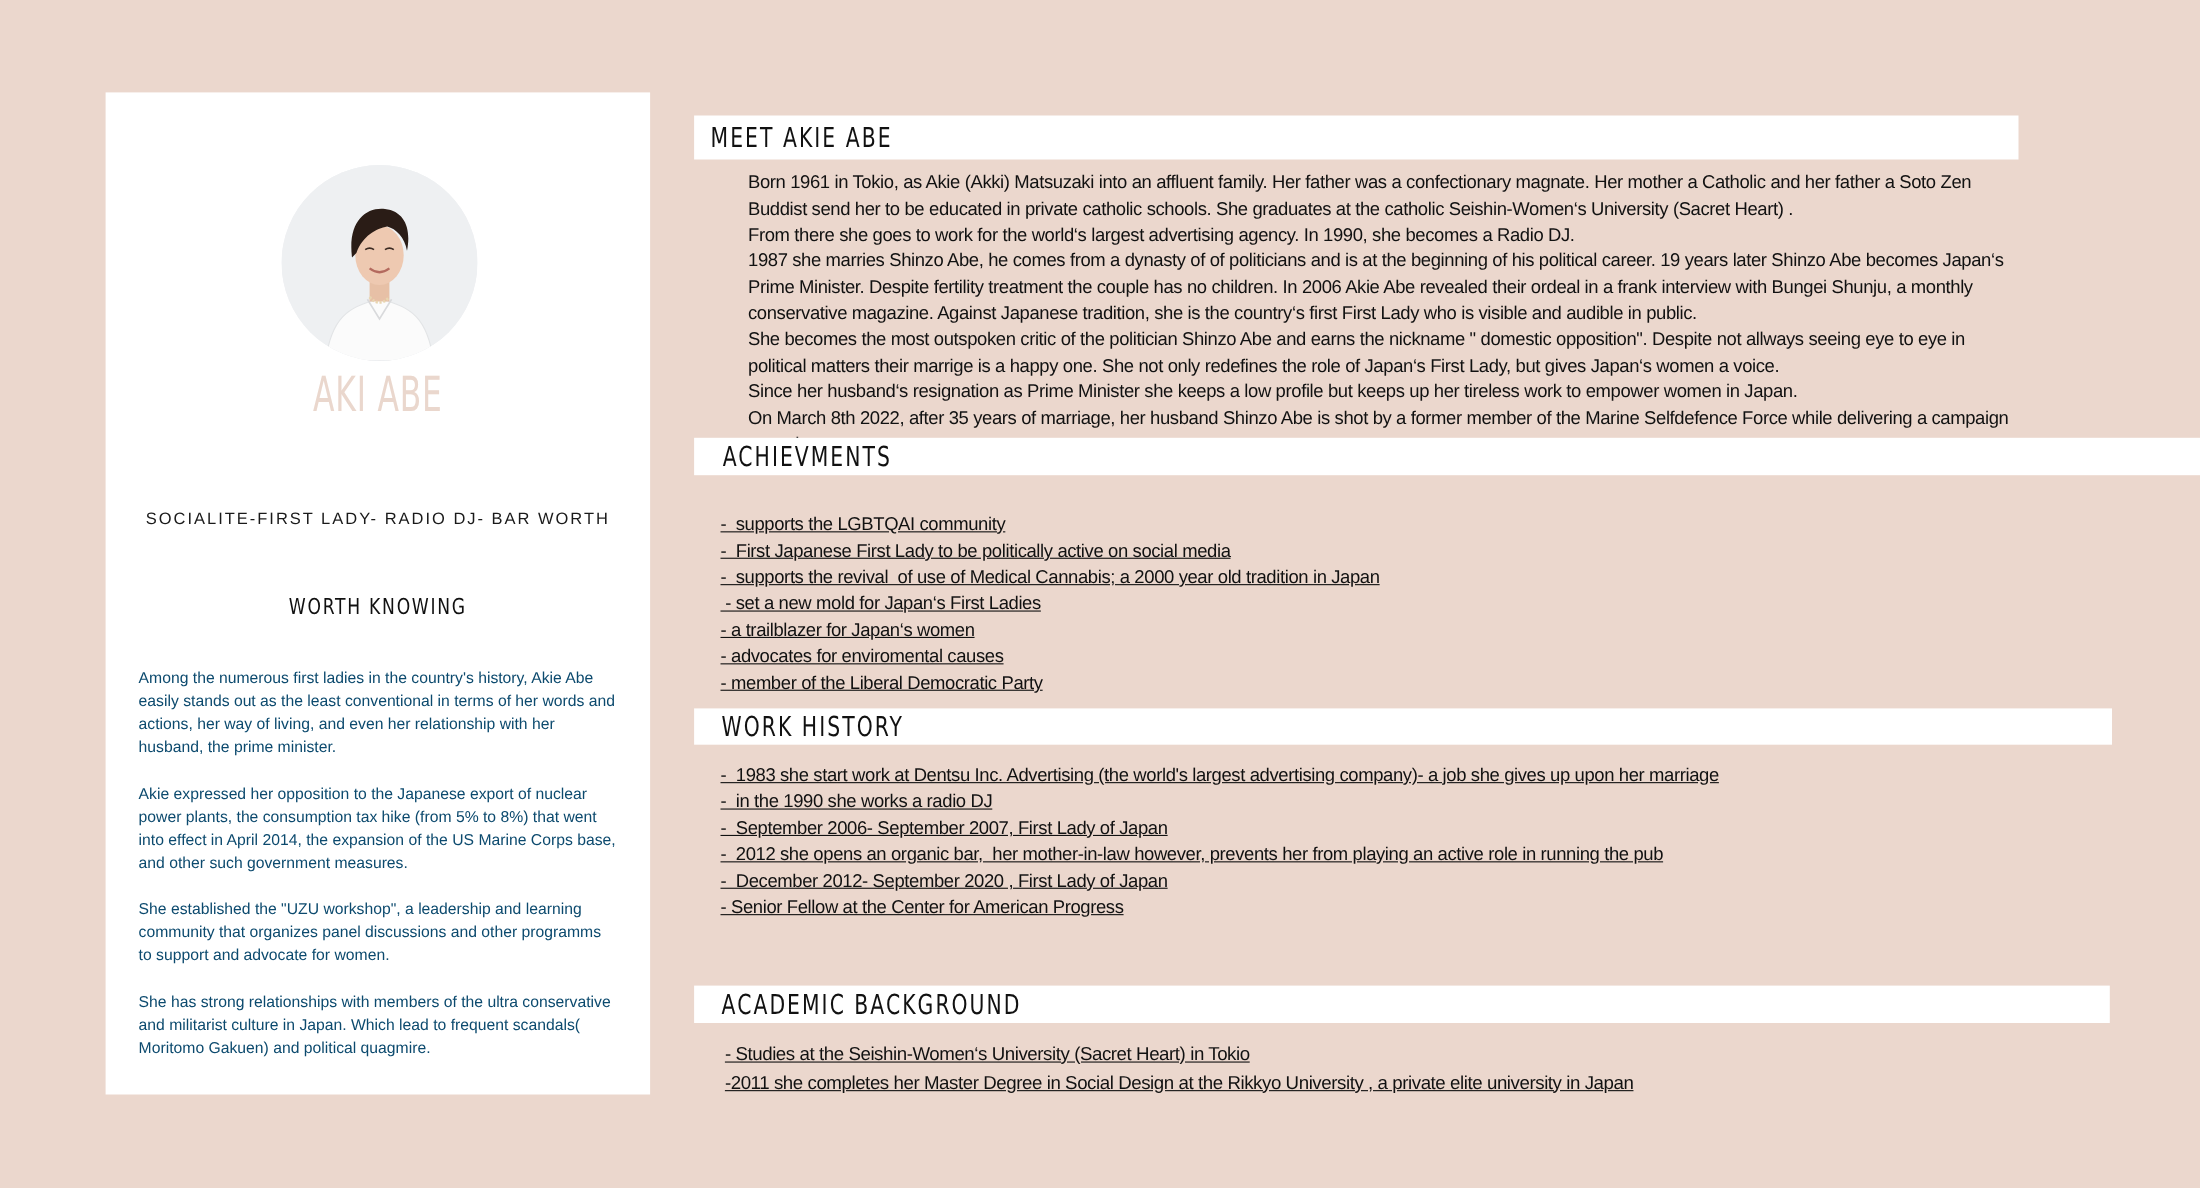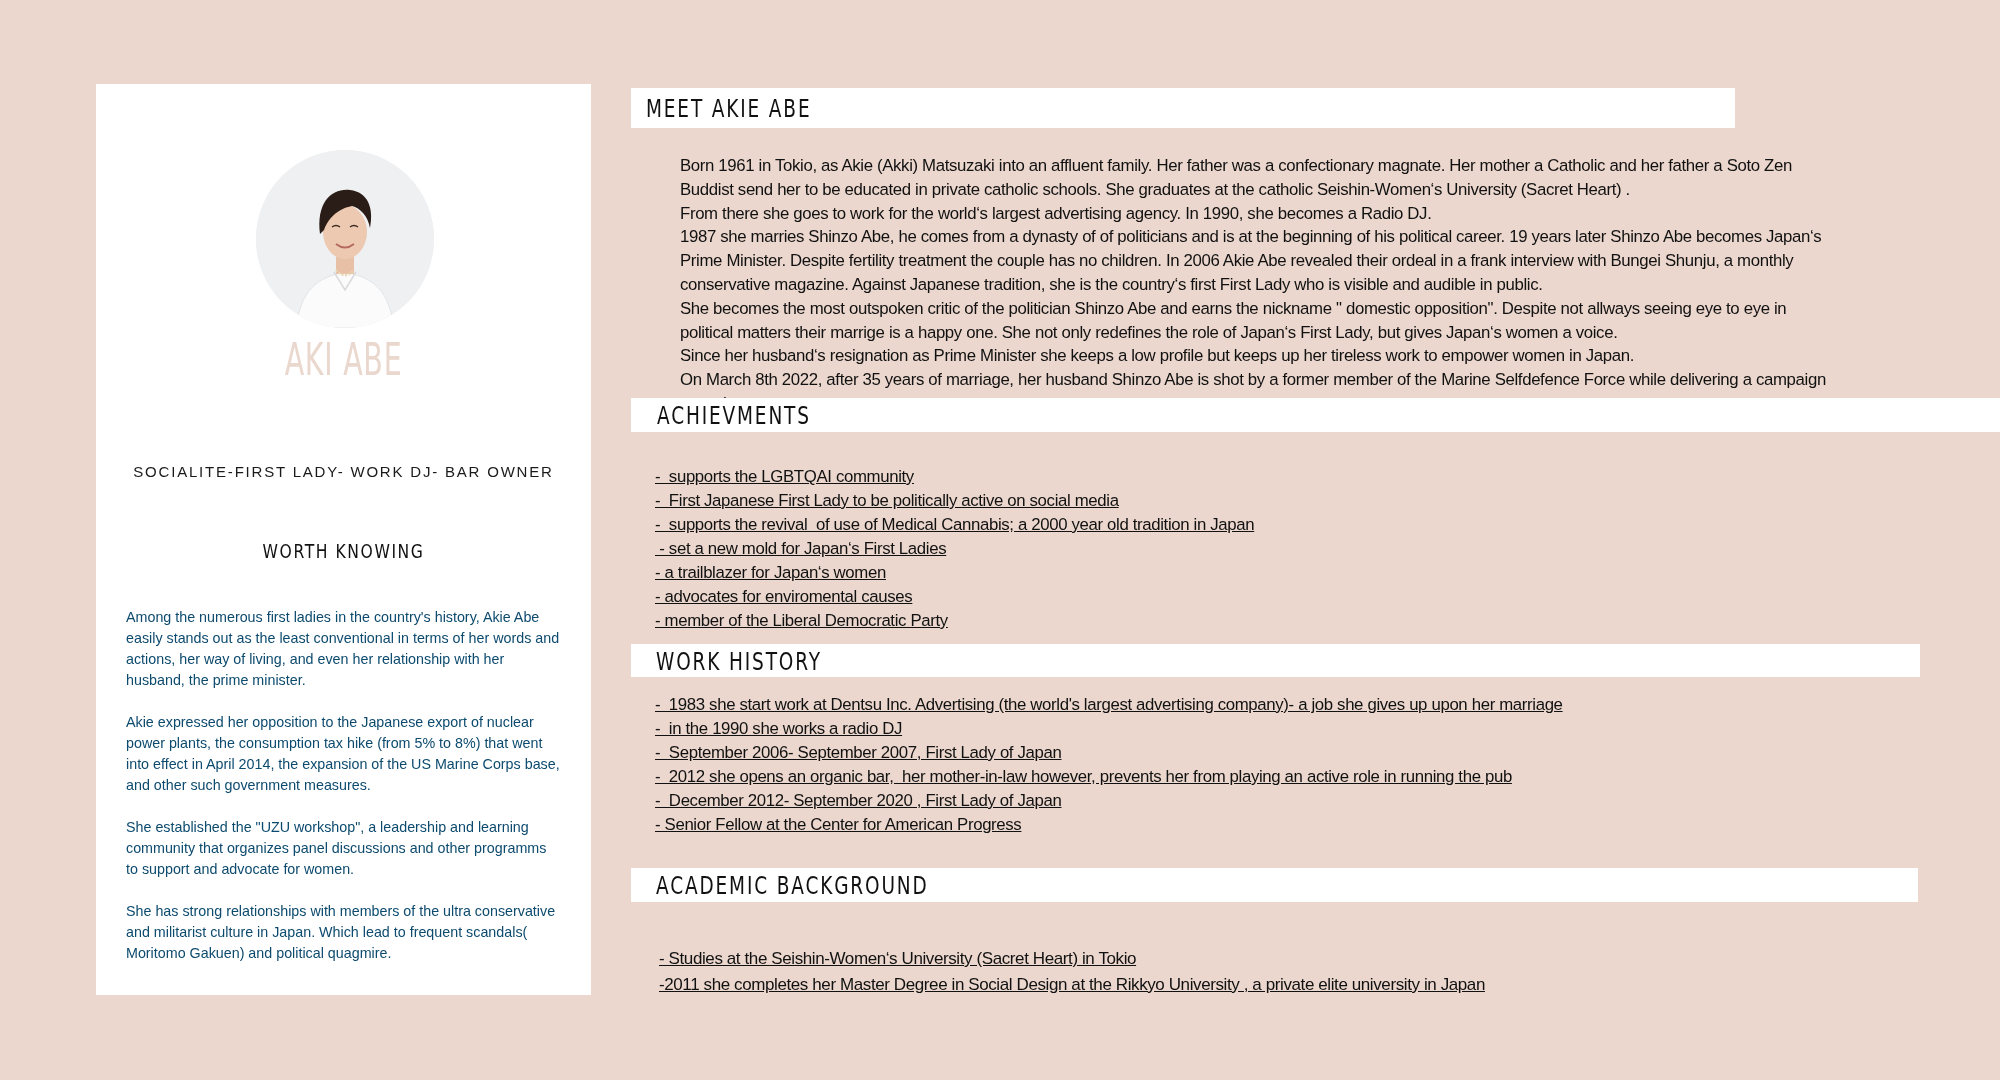--- a/index.html
+++ b/index.html
@@ -47,26 +47,26 @@
 
   .bar {
     position: absolute; background: #ffffff;
   }
   .bar-title {
     position: absolute; left: 15px; top: 50%;
     transform: translateY(-50%) scaleX(0.74); transform-origin: left center;
     font-family: "DejaVu Sans", sans-serif;
     font-size: 25px; letter-spacing: 2.5px; color: #111; white-space: nowrap;
   }
-  .meet-bar { left: 631px; top: 88px; width: 1104px; height: 40px; text-decoration: underline; }
+  .meet-bar { left: 631px; top: 105px; width: 1204px; height: 40px; text-decoration: underline; }
   .ach-bar  { left: 631px; top: 398px; width: 1455px; height: 34px; }
   .ach-bar .bar-title { left: 26px; }
   .work-bar { left: 631px; top: 644px; width: 1289px; height: 33px; }
   .work-bar .bar-title { left: 25px; }
-  .acad-bar { left: 631px; top: 868px; width: 1287px; height: 34px; }
+  .acad-bar { left: 631px; top: 896px; width: 1287px; height: 34px; }
   .acad-bar .bar-title { left: 25px; }
 
   .meet-body {
     position: absolute; left: 680px; top: 154px; width: 1260px;
     font-size: 16.8px; line-height: 23.8px; color: #111;
     letter-spacing: -0.35px;
   }
   .meet-body div { white-space: nowrap; }
 
   .list {
@@ -97,21 +97,21 @@
 
       <path d="M64 84 C60 52 76 38 94 40 C112 42 118 58 114 78 C112 66 104 58 96 56 C86 58 74 64 68 80 Z" fill="#2a1c16"></path>
 
       <path d="M80 94 Q89 101 98 94" fill="none" stroke="#b46a5e" stroke-width="2"></path>
 
       <path d="M76 77 Q80 74 84 77" fill="none" stroke="#3a2a22" stroke-width="1.5"></path>
       <path d="M94 77 Q98 74 102 77" fill="none" stroke="#3a2a22" stroke-width="1.5"></path>
     </svg>
   </div>
   <div class="name">AKI ABE</div>
-  <div class="roles">SOCIALITE-FIRST LADY- WORK DJ- BAR OWNER</div>
+  <div class="roles">SOCIALITE-FIRST LADY- RADIO DJ- BAR WORTH</div>
   <div class="worth-title">WORTH KNOWING</div>
   <div class="worth-body">
     <p>Among the numerous first ladies in the country's history, Akie Abe easily stands out as the least conventional in terms of her words and actions, her way of living, and even her relationship with her husband, the prime minister.</p>
     <p>Akie expressed her opposition to the Japanese export of nuclear power plants, the consumption tax hike (from 5% to 8%) that went into effect in April 2014, the expansion of the US Marine Corps base, and other such government measures.</p>
     <p>She established the "UZU workshop", a leadership and learning community that organizes panel discussions and other programms to support and advocate for women.</p>
     <p>She has strong relationships with members of the ultra conservative and militarist culture in Japan. Which lead to frequent scandals( Moritomo Gakuen) and political quagmire.</p>
   </div>
 </div>
 
 <div class="bar meet-bar">

